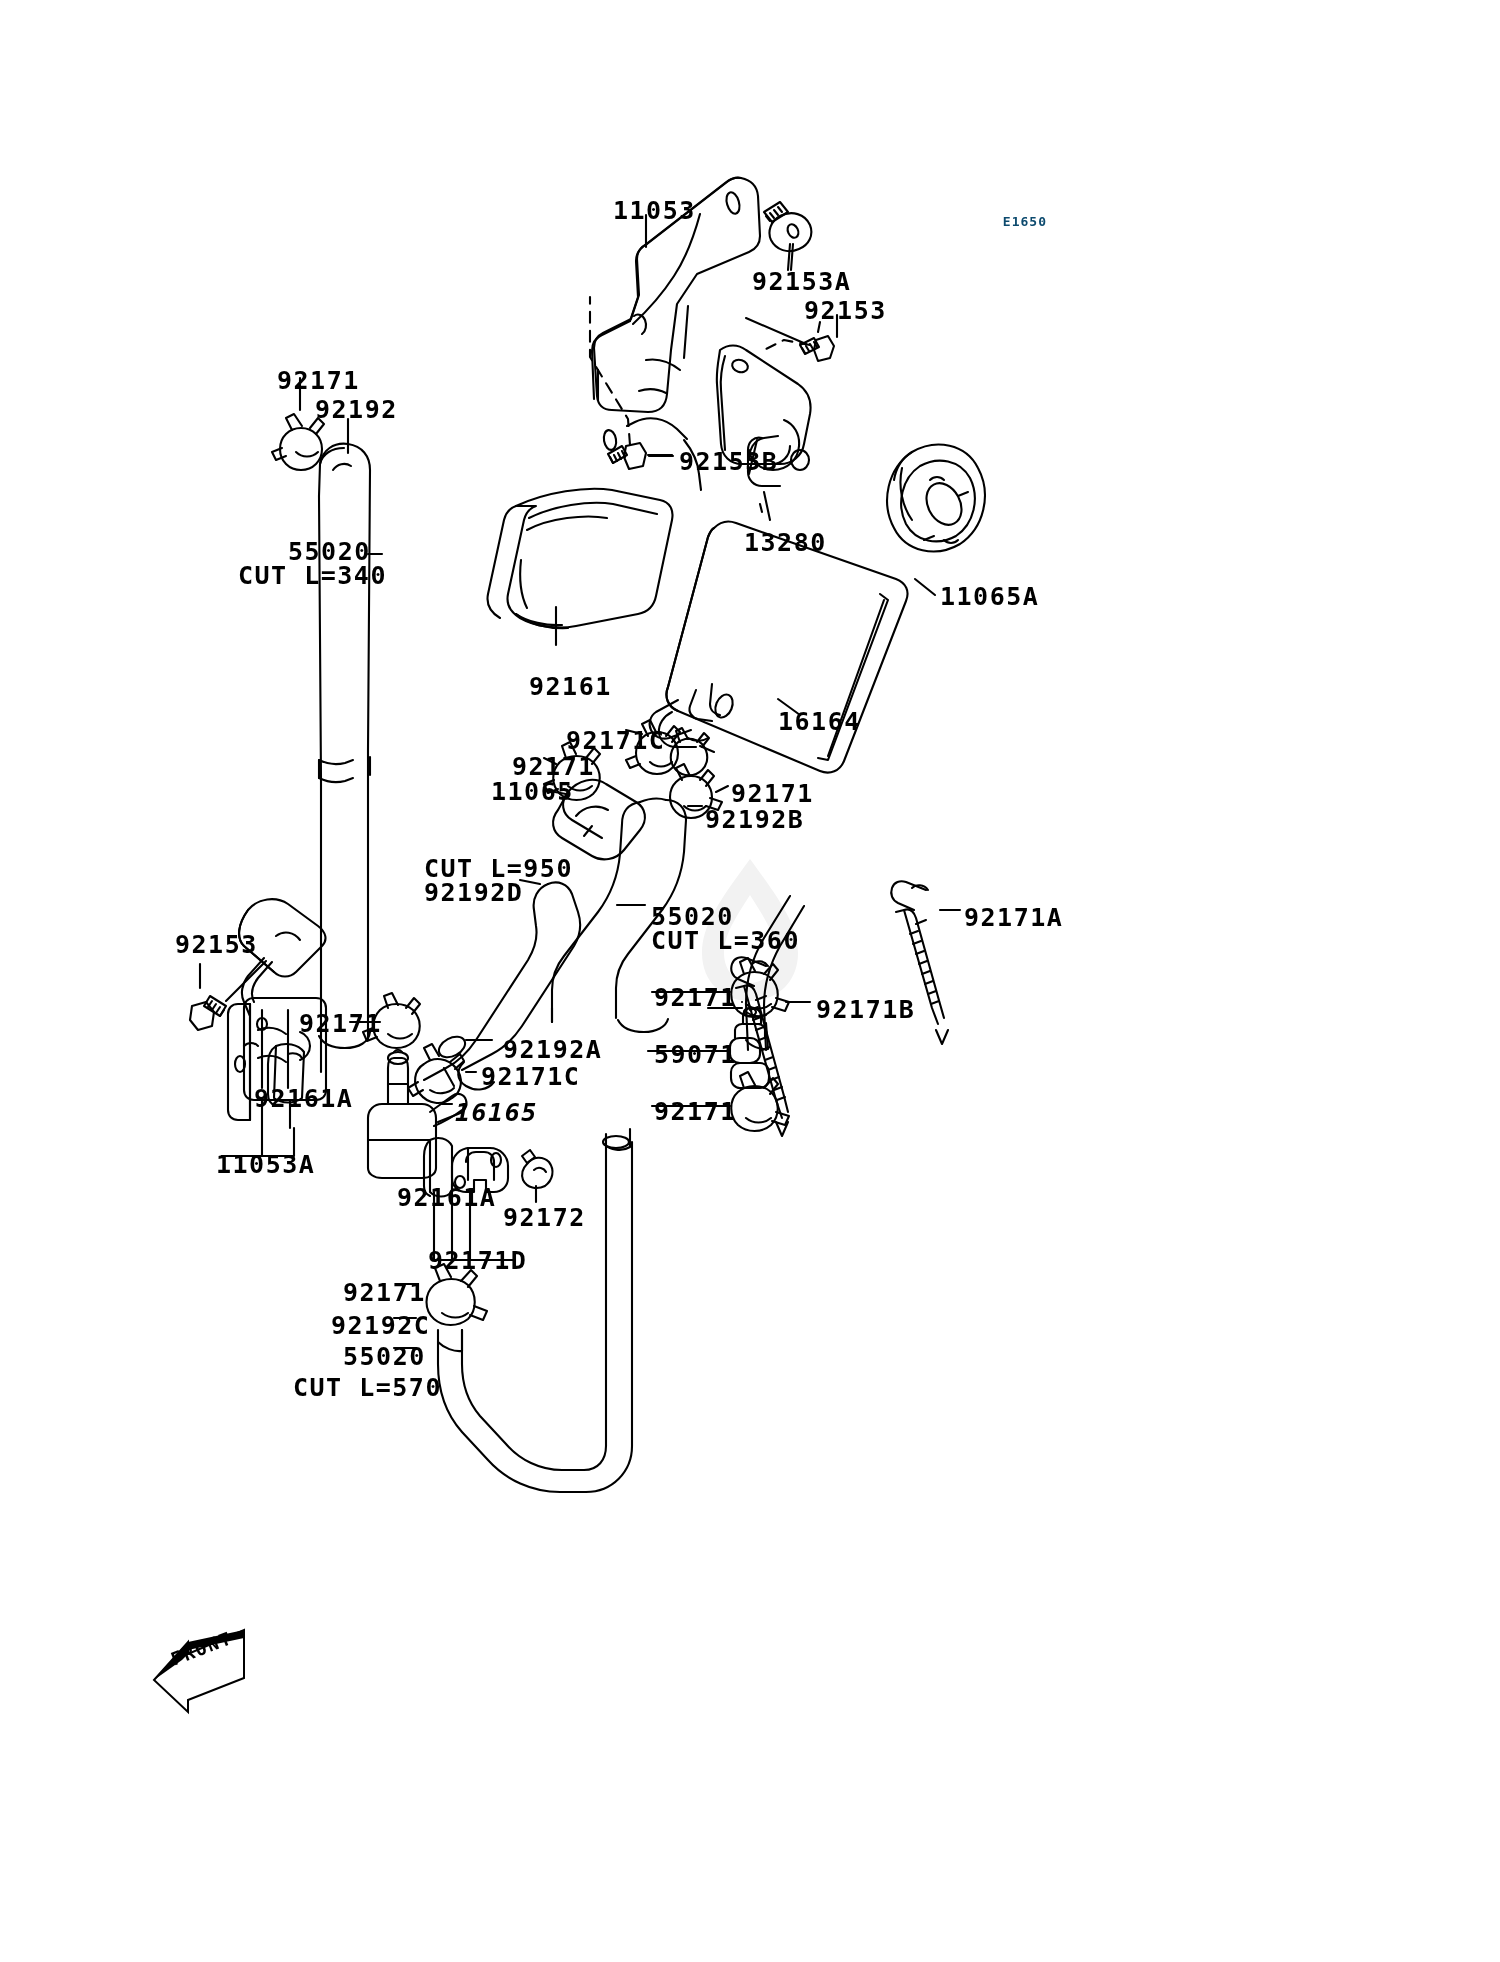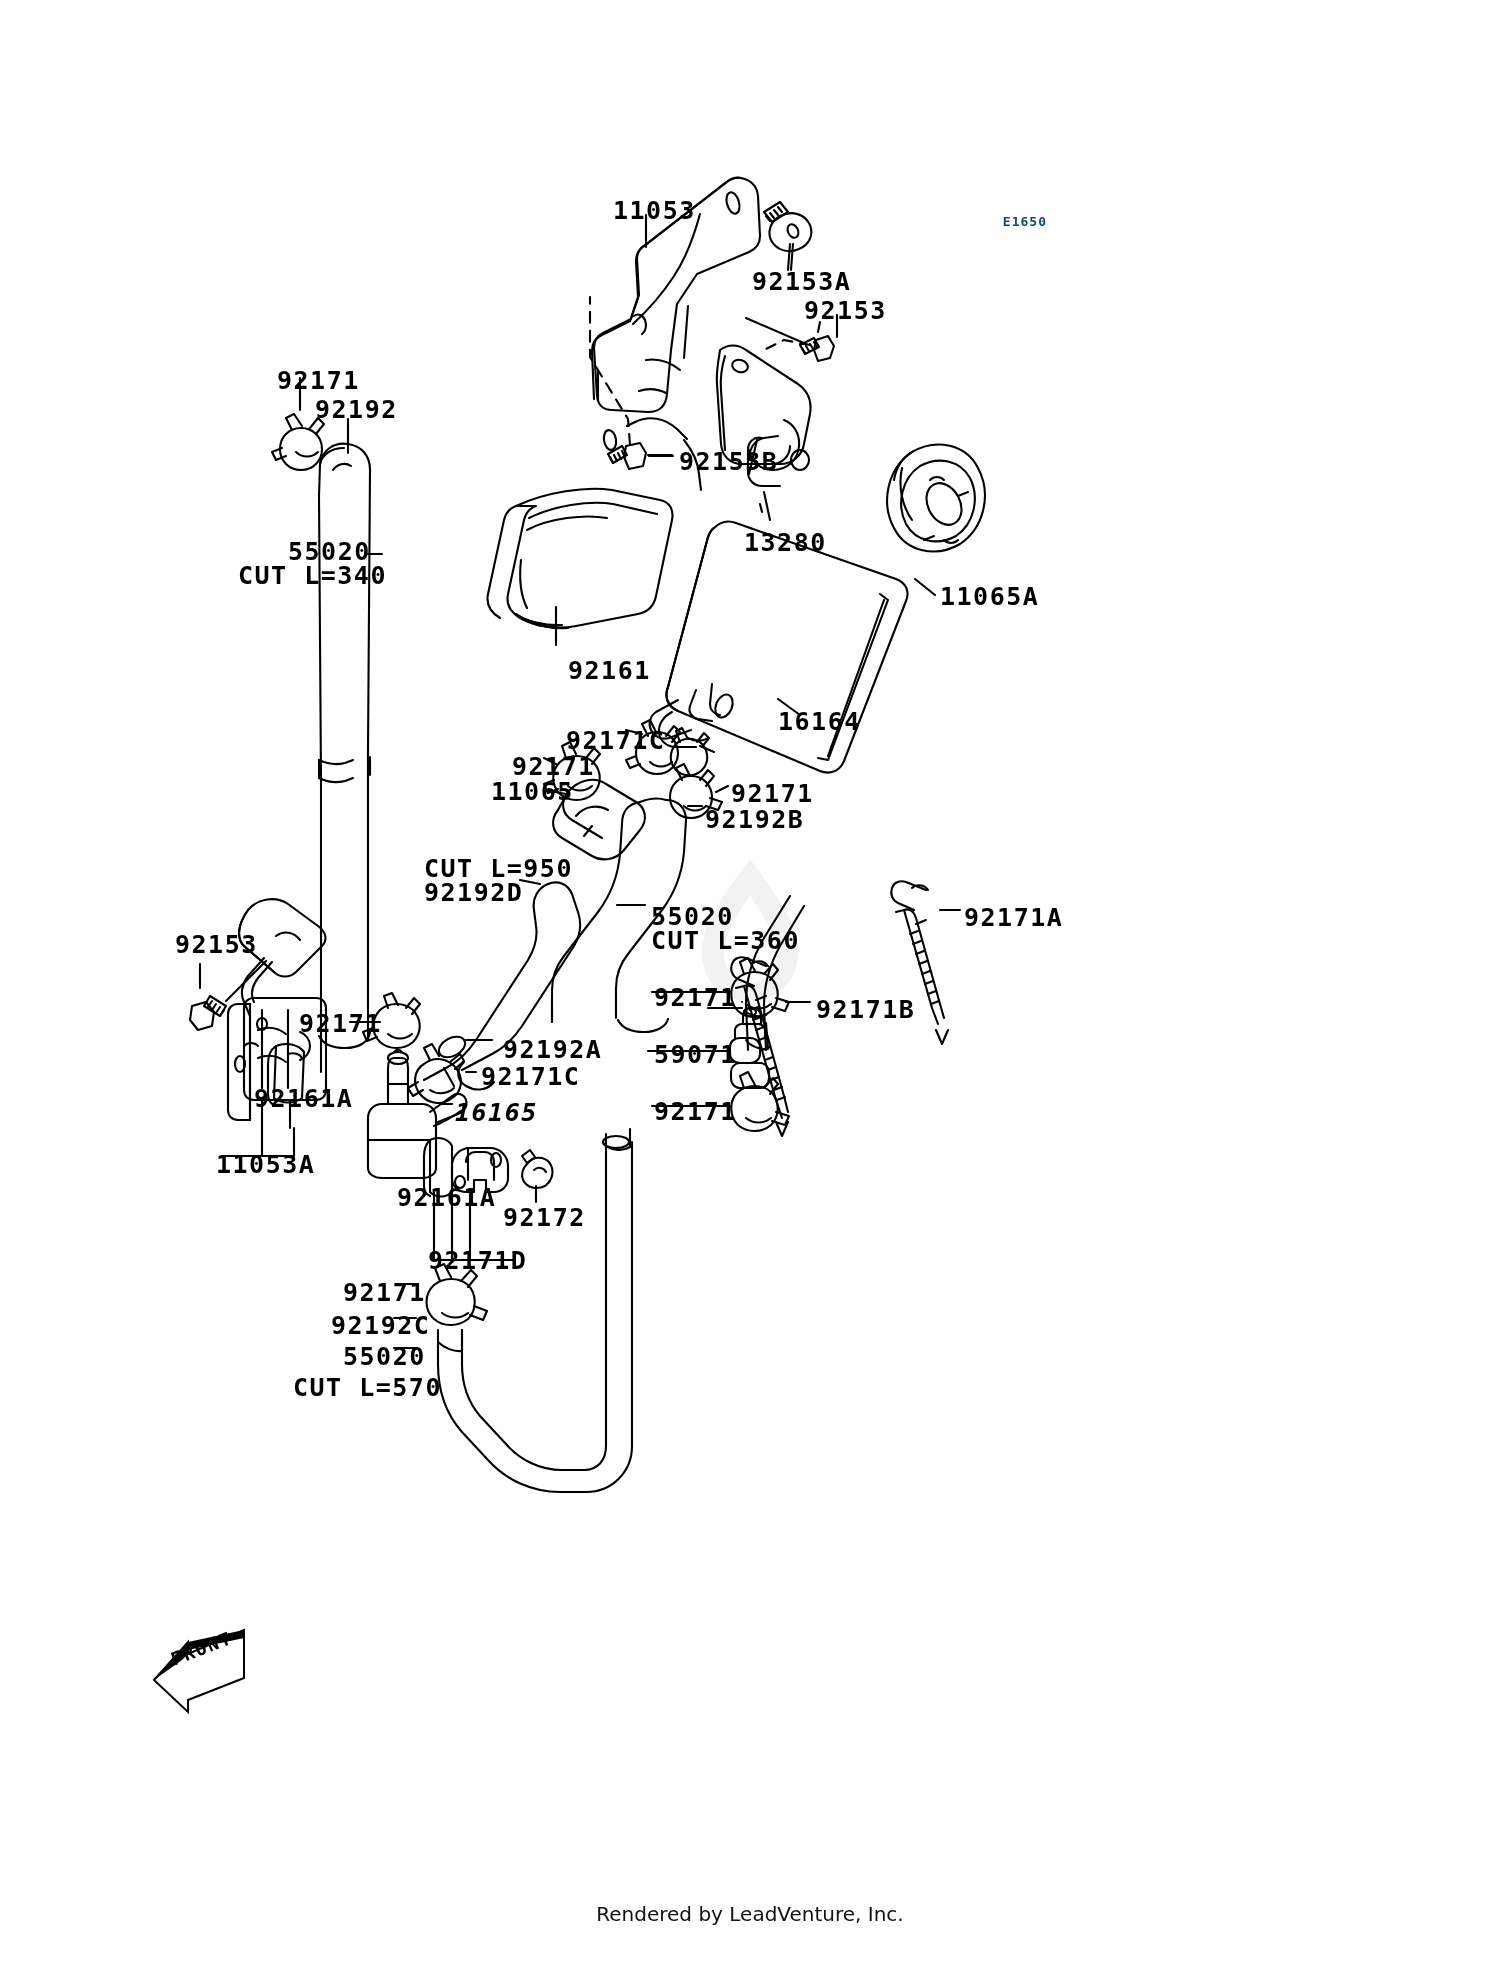--- a/index.html
+++ b/index.html
@@ -477,21 +477,21 @@
       <div class="lbl" style="left: 613px; top: 196px;">11053</div>
       <div class="lbl" style="left: 752px; top: 267px;">92153A</div>
       <div class="lbl" style="left: 804px; top: 296px;">92153</div>
       <div class="lbl" style="left: 679px; top: 447px;">92153B</div>
       <div class="lbl" style="left: 744px; top: 528px;">13280</div>
       <div class="lbl" style="left: 940px; top: 582px;">11065A</div>
       <div class="lbl" style="left: 277px; top: 366px;">92171</div>
       <div class="lbl" style="left: 315px; top: 395px;">92192</div>
       <div class="lbl" style="left: 288px; top: 537px;">55020</div>
       <div class="lbl" style="left: 238px; top: 561px;">CUT  L=340</div>
-      <div class="lbl" style="left: 529px; top: 656px; margin-left: 39px;">92161</div>
+      <div class="lbl" style="left: 529px; top: 672px;">92161</div>
       <div class="lbl" style="left: 778px; top: 707px;">16164</div>
       <div class="lbl" style="left: 566px; top: 726px;">92171C</div>
       <div class="lbl" style="left: 512px; top: 752px;">92171</div>
       <div class="lbl" style="left: 491px; top: 777px;">11065</div>
       <div class="lbl" style="left: 731px; top: 779px;">92171</div>
       <div class="lbl" style="left: 705px; top: 805px;">92192B</div>
       <div class="lbl" style="left: 424px; top: 854px;">CUT  L=950</div>
       <div class="lbl" style="left: 424px; top: 878px;">92192D</div>
       <div class="lbl" style="left: 651px; top: 902px;">55020</div>
       <div class="lbl" style="left: 651px; top: 926px;">CUT  L=360</div>
@@ -509,15 +509,14 @@
       <div class="lbl" style="left: 216px; top: 1150px;">11053A</div>
       <div class="lbl" style="left: 397px; top: 1183px;">92161A</div>
       <div class="lbl" style="left: 503px; top: 1203px;">92172</div>
       <div class="lbl" style="left: 428px; top: 1246px;">92171D</div>
       <div class="lbl" style="left: 343px; top: 1278px;">92171</div>
       <div class="lbl" style="left: 331px; top: 1311px;">92192C</div>
       <div class="lbl" style="left: 343px; top: 1342px;">55020</div>
       <div class="lbl" style="left: 293px; top: 1373px;">CUT  L=570</div>
     </div>
 
-  <div id="footer">Rendered by LeadVenture, Inc.</div>
 
 </div>
 
 </body></html>

